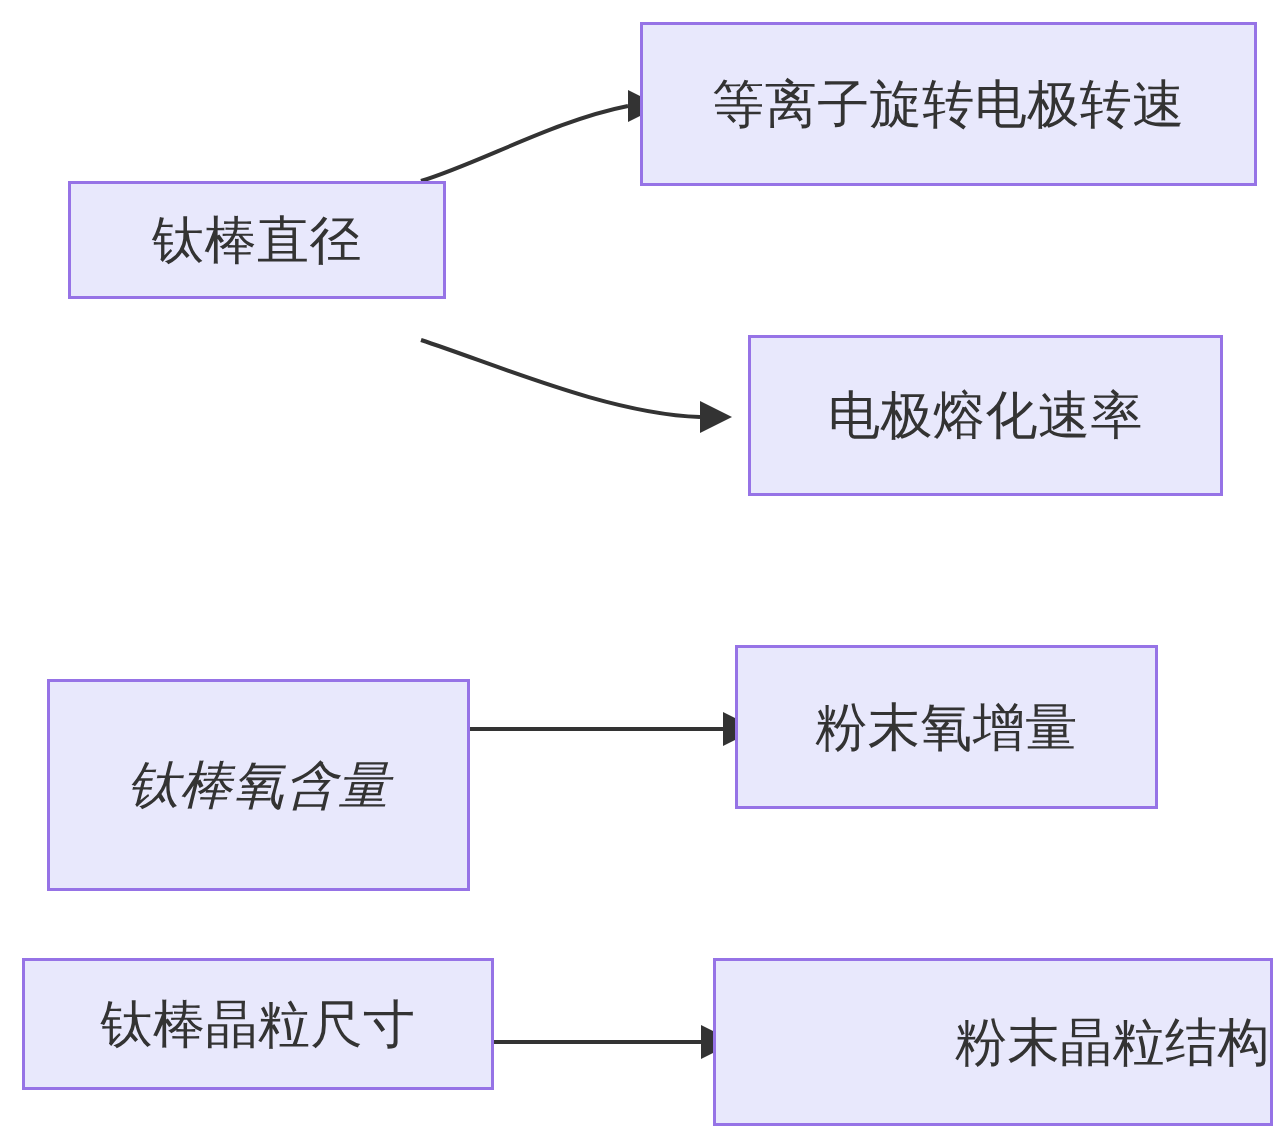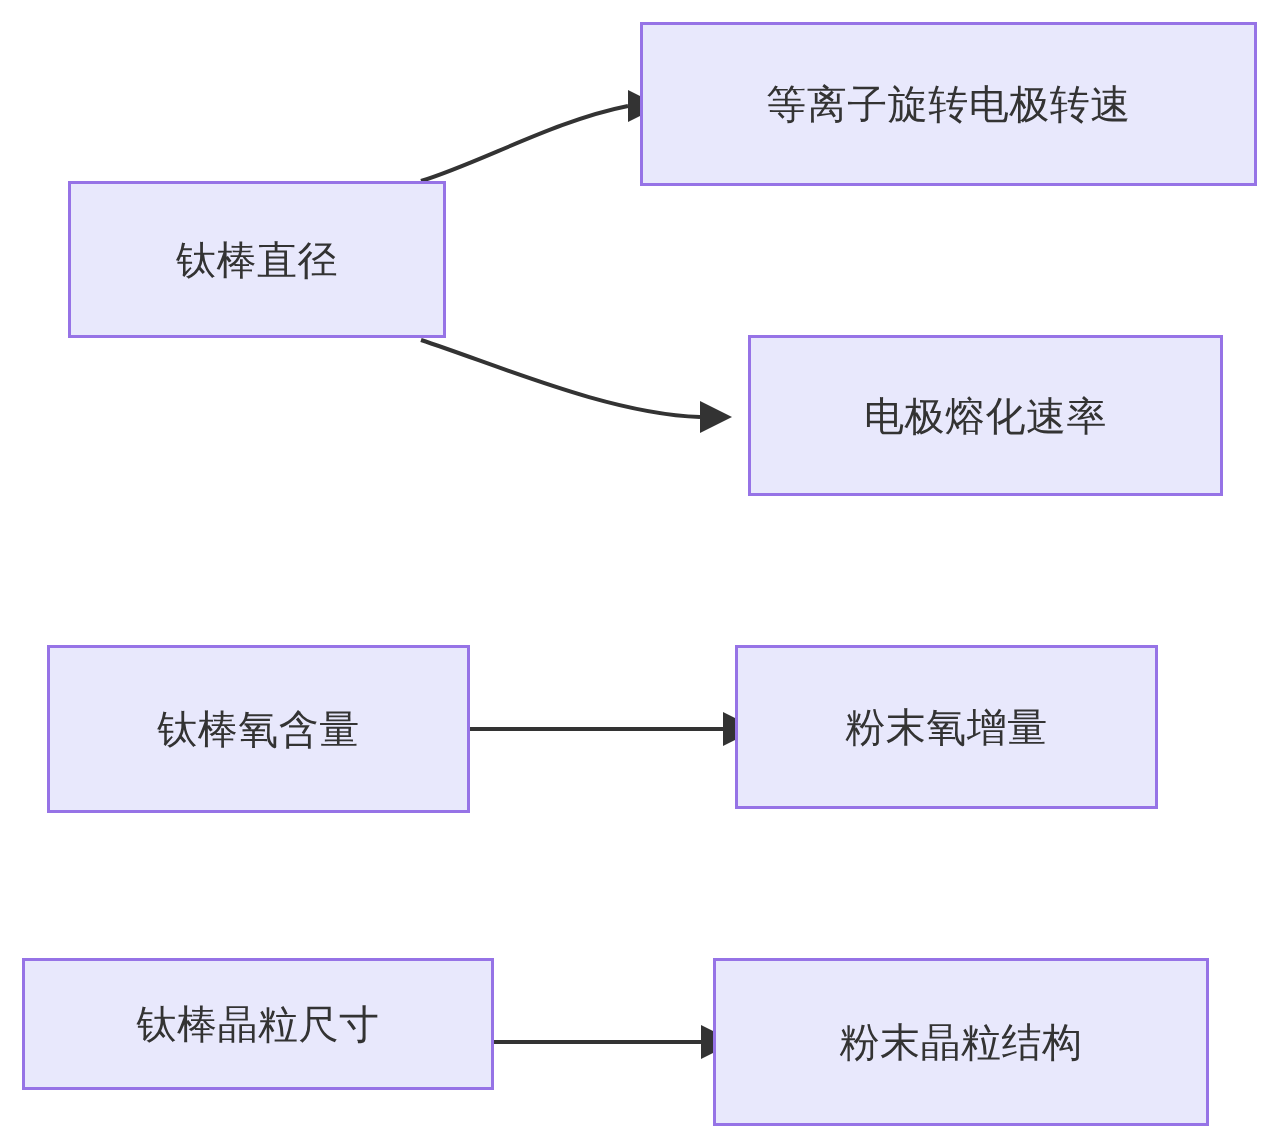--- a/index.html
+++ b/index.html
@@ -17,21 +17,21 @@
   }
   .node {
     position: absolute;
     box-sizing: border-box;
     background: #e8e8fc;
     border: 3px solid #9673e6;
     display: flex;
     align-items: center;
     justify-content: center;
     color: #333333;
-    font-size: 40px;
+    font-size: 52px;
     font-weight: 400;
     letter-spacing: 0.5px;
     line-height: 1.2;
     text-align: center;
     white-space: nowrap;
   }
   .node-label {
     display: block;
   }
   #edges {
@@ -73,41 +73,41 @@
       <path class="edge-path" d="M 470,729 L 723,729"></path>
       <polygon class="edge-head" points="723,712 757,729 723,746"></polygon>
     </g>
 
     <g>
       <path class="edge-path" d="M 494,1042 L 701,1042"></path>
       <polygon class="edge-head" points="701,1025 735,1042 701,1059"></polygon>
     </g>
   </svg>
 
-  <div class="node" style="left:68px; top:181px; width:378px; height:157px;">
+  <div class="node" style="left:68px; top:181px; width:378px; height:118px;">
     <span class="node-label">钛棒直径</span>
   </div>
 
   <div class="node" style="left:640px; top:22px; width:617px; height:164px;">
     <span class="node-label">等离子旋转电极转速</span>
   </div>
 
   <div class="node" style="left:748px; top:335px; width:475px; height:161px;">
     <span class="node-label">电极熔化速率</span>
   </div>
 
-  <div class="node" style="left:47px; top:645px; width:423px; height:168px;">
+  <div class="node" style="left:47px; top:679px; width:423px; height:212px;font-style:italic;">
     <span class="node-label">钛棒氧含量</span>
   </div>
 
   <div class="node" style="left:735px; top:645px; width:423px; height:164px;">
     <span class="node-label">粉末氧增量</span>
   </div>
 
   <div class="node" style="left:22px; top:958px; width:472px; height:132px;">
     <span class="node-label">钛棒晶粒尺寸</span>
   </div>
 
-  <div class="node" style="left:713px; top:958px; width:496px; height:168px;">
+  <div class="node" style="left:713px; top:958px; width:560px; height:168px;justify-content:flex-end;">
     <span class="node-label">粉末晶粒结构</span>
   </div>
 
 </div>
 
 </body></html>

